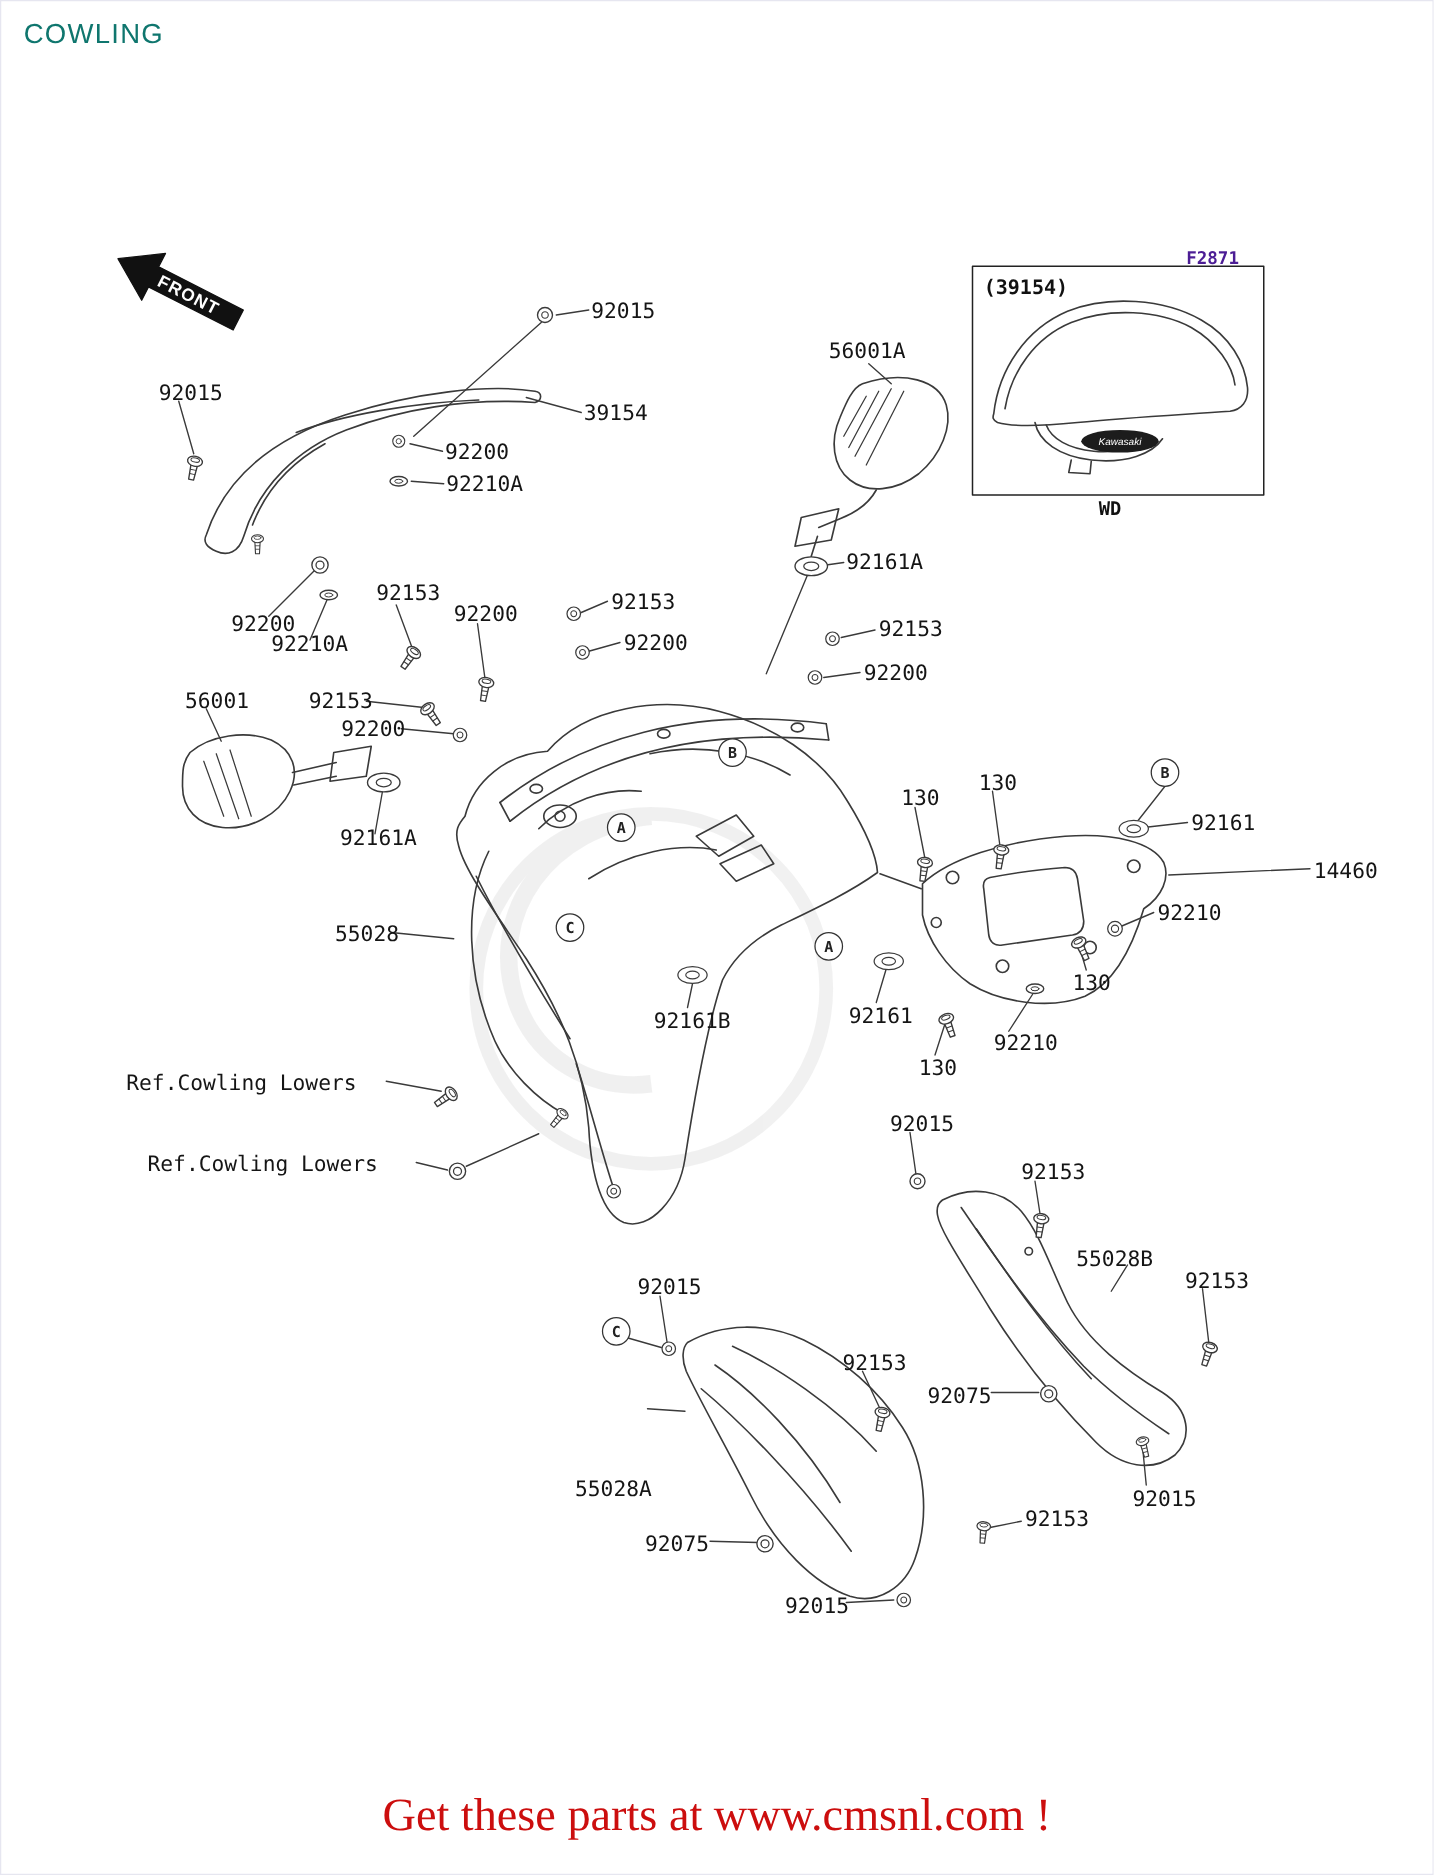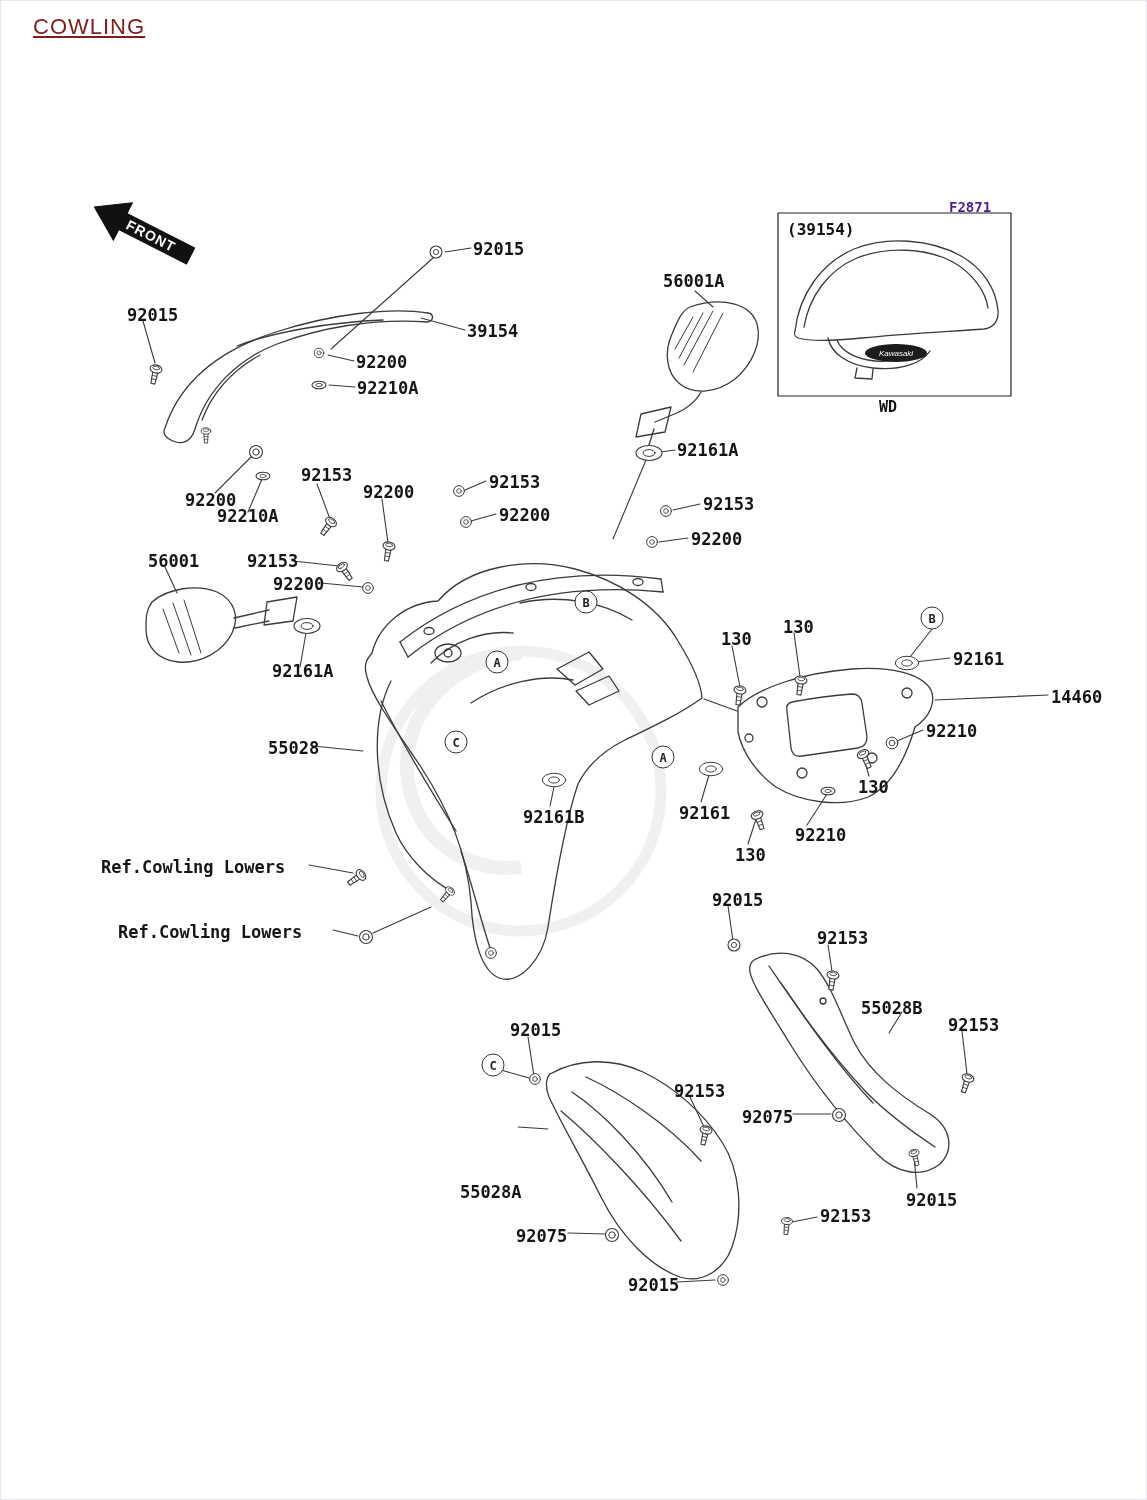--- a/index.html
+++ b/index.html
@@ -1,25 +1,25 @@
 <!DOCTYPE html>
 <html><head>
 <meta charset="utf-8">
 <style>
   html,body{margin:0;padding:0;background:#fff;}
   .canvas{position:relative;width:1147px;height:1500px;background:#fff;
           border:1px solid #e6e6f0;box-sizing:border-box;overflow:hidden;
           font-family:"DejaVu Sans Mono",monospace;}
   .layer-svg{position:absolute;left:0;top:0;z-index:1;}
-  .page-title{position:absolute;left:32px;top:13px;z-index:3;
-          font:22px "Liberation Sans",sans-serif;color:#7f1d1d;letter-spacing:1px;text-decoration:underline;}
+  .page-title{position:absolute;left:18px;top:13px;z-index:3;
+          font:22px "Liberation Sans",sans-serif;color:#0f766e;letter-spacing:1px;}
   .fig-code{position:absolute;left:948px;top:166px;z-index:3;
           font:bold 14px "DejaVu Sans Mono",monospace;color:#4c1d95;margin-top:32px;}
   .plabel{position:absolute;z-index:3;font-family:"DejaVu Sans Mono",monospace;
-          font-weight:bold;font-size:17px;color:#151515;white-space:nowrap;line-height:1.1;}
+          font-weight:normal;font-size:17px;color:#151515;white-space:nowrap;line-height:1.1;}
   .inset-ref{position:absolute;left:786px;top:219px;z-index:3;
           font:bold 16px "DejaVu Sans Mono",monospace;color:#111;}
   .inset-caption{position:absolute;left:878px;top:397px;z-index:3;
           font:bold 15px "DejaVu Sans Mono",monospace;color:#111;}
   .callout{position:absolute;z-index:3;width:21px;height:21px;border:1.5px solid #333;
           border-radius:50%;background:#fff;display:flex;align-items:center;justify-content:center;
           font:bold 12px "DejaVu Sans Mono",monospace;color:#222;transform:translate(-50%,-50%);}
   .wm1{position:absolute;left:408px;top:762px;z-index:0;font:bold 128px "Liberation Sans",sans-serif;
           color:#c9c9c9;opacity:.5;letter-spacing:10px;}
   .wm2{position:absolute;left:380px;top:908px;z-index:0;font:bold 56px "Liberation Sans",sans-serif;
@@ -260,14 +260,15 @@
   <div class="plabel" style="left:515px;top:1226px">92075</div>
   <div class="plabel" style="left:627px;top:1275px">92015</div>
 
   <div class="callout" style="left:585px;top:601px">B</div>
   <div class="callout" style="left:496px;top:661px">A</div>
   <div class="callout" style="left:455px;top:741px">C</div>
   <div class="callout" style="left:662px;top:756px">A</div>
   <div class="callout" style="left:931px;top:617px">B</div>
   <div class="callout" style="left:492px;top:1064px">C</div>
 
+  <div class="footer">Get these parts at www.cmsnl.com !</div>
 
 </div>
 
 </body></html>

